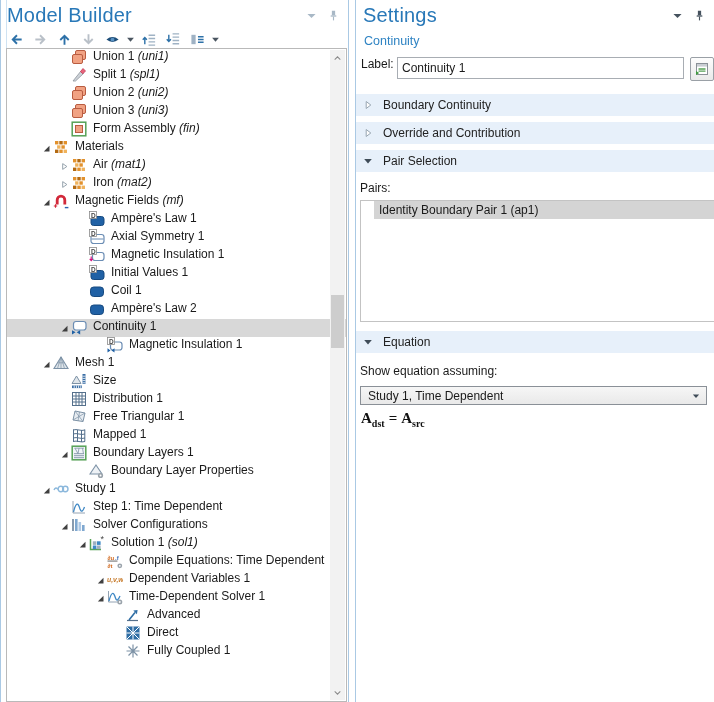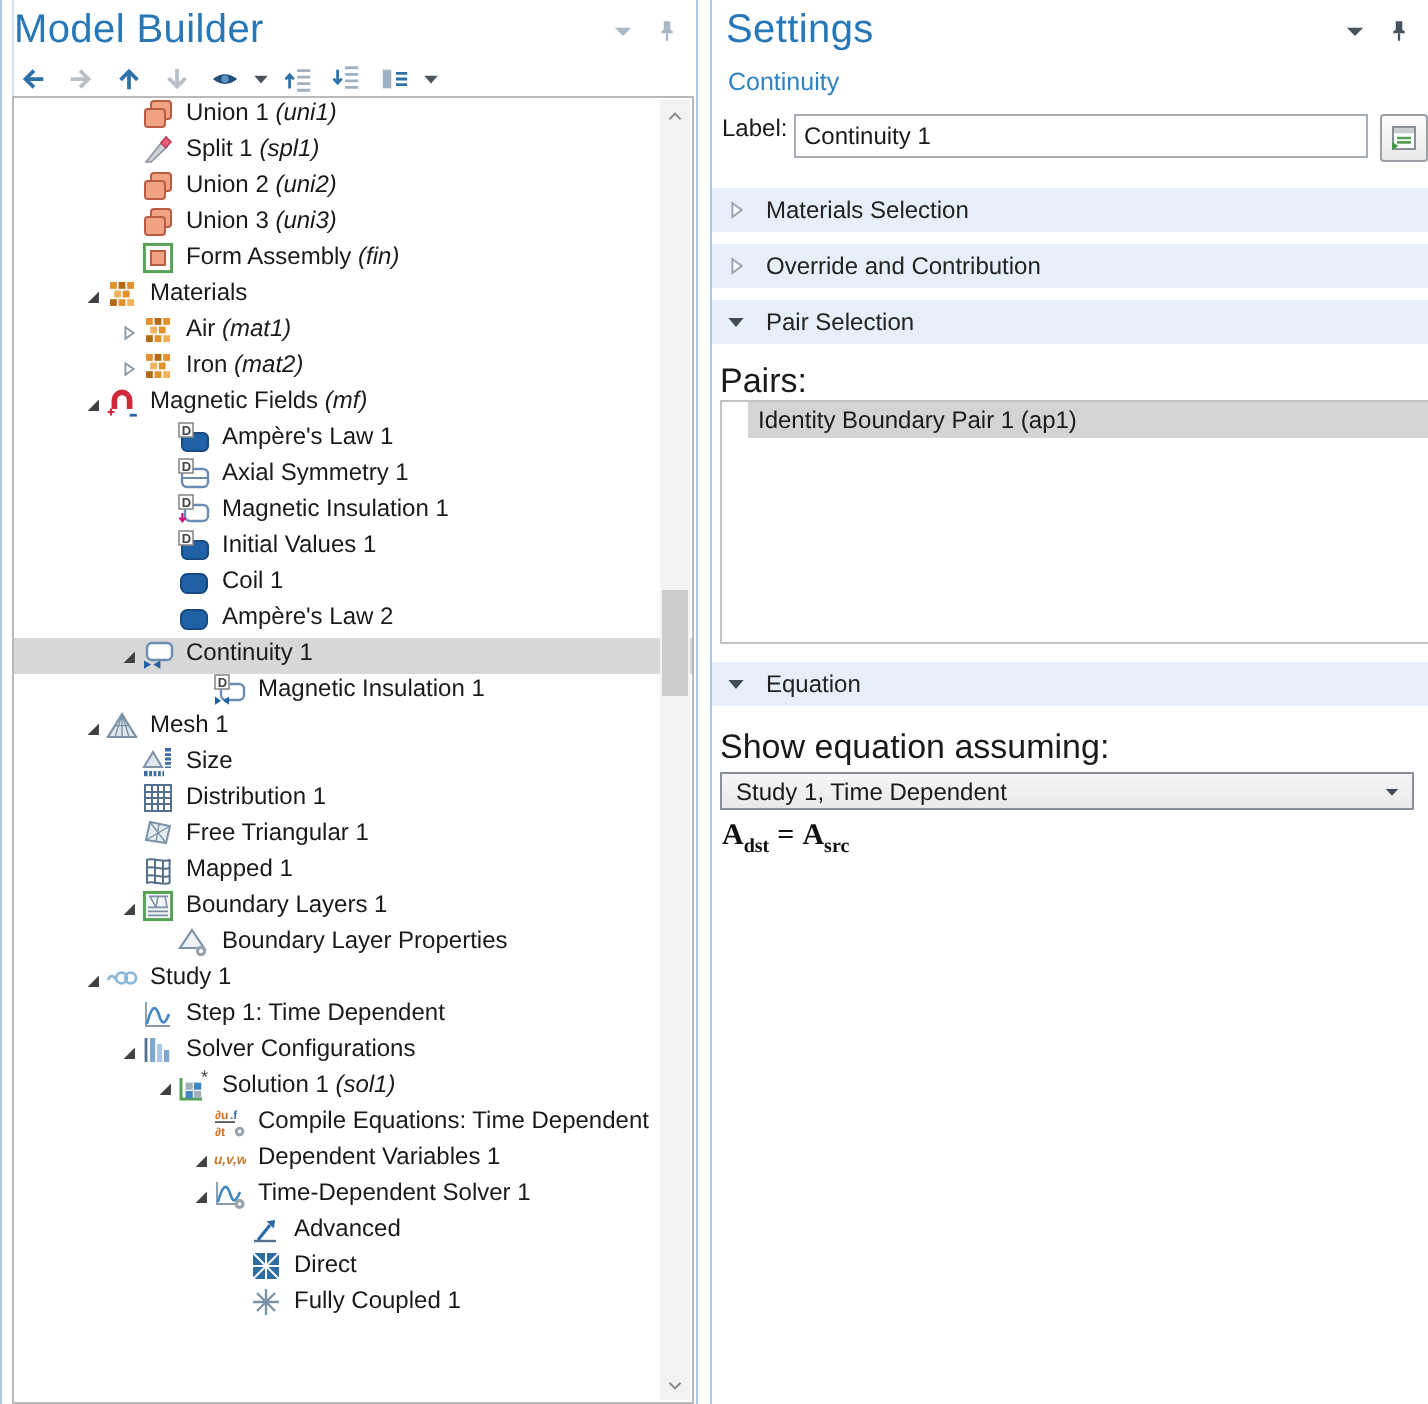--- a/index.html
+++ b/index.html
@@ -39,21 +39,21 @@
   
   .subtitle{font-size:12.5px;color:#2e83c3;padding:7px 0 0 8px;}
   .label-row{position:absolute;top:57px;left:5px;right:0;height:26px;display:flex;}
   .label-row label{font-size:12px;color:#1a1a1a;width:36px;flex:none;}
   .label-row input{width:277px;height:18px;border:1px solid #a8adb3;font-size:12px;padding:1px 4px;font-family:"Liberation Sans",sans-serif;color:#1a1a1a;outline:none;flex:none;}
   .iconbtn{margin-left:6px;width:26px;height:24px;border:1px solid #9aa0a6;background:linear-gradient(#fdfdfd,#e9e9e9);display:flex;align-items:center;justify-content:center;padding:0;border-radius:2px;}
   .iconbtn svg{width:16px;height:16px;}
   .sec{position:absolute;left:0;right:0;height:22px;background:#e7f0fa;display:flex;align-items:center;font-size:12px;color:#222;padding-left:7px;box-sizing:border-box;}
   .secarrow{width:10px;height:10px;display:inline-flex;margin-right:10px;}
   .secarrow svg{width:10px;height:10px;}
-  .pairs-label,.eq-label{position:absolute;left:4px;font-size:17px;color:#1a1a1a;}
+  .pairs-label,.eq-label{position:absolute;left:4px;font-size:12px;color:#1a1a1a;}
   .pairs-label{top:181px;}
   .listbox{position:absolute;top:200px;left:4px;width:347px;height:120px;border:1px solid #c3c3c3;background:#fff;font-size:12px;overflow:hidden;padding-left:13px;}
   .listbox .litem{height:18px;line-height:18px;padding-left:5px;color:#1a1a1a;}
   .listbox .litem.sel{background:#d4d4d4;}
   .eq-label{top:364px;}
   .combo{position:absolute;top:386px;left:4px;width:347px;height:19px;border:1px solid #8a9097;background:linear-gradient(#f6f6f6,#e9e9e9);display:flex;align-items:center;font-size:12px;color:#1a1a1a;padding-left:7px;box-sizing:border-box;}
   .combo-arrow{margin-left:auto;margin-right:5px;display:inline-flex;width:10px;height:10px;}
   .combo-arrow svg{width:10px;height:10px;}
   .formula{position:absolute;top:410px;left:5px;font-family:"Liberation Serif",serif;font-size:15px;font-weight:bold;color:#111;}
   .formula sub{font-size:10px;font-weight:bold;}
@@ -645,21 +645,21 @@
       </span>
     </button>
   </div>
 
   <div class="sec" id="sec-bs">
     <span class="secarrow">
       <svg viewBox="0 0 10 10">
           <polygon points="3.2,1.5 7.8,5 3.2,8.5" fill="#fdfdfd" stroke="#98a6b2"></polygon>
         </svg>
     </span>
-    <span>Materials Selection</span>
+    <span>Boundary Continuity</span>
   </div>
   <div class="sec" id="sec-oc">
     <span class="secarrow">
       <svg viewBox="0 0 10 10">
           <polygon points="3.2,1.5 7.8,5 3.2,8.5" fill="#fdfdfd" stroke="#98a6b2"></polygon>
         </svg>
     </span>
     <span>Override and Contribution</span>
   </div>
   <div class="sec" id="sec-ps">

